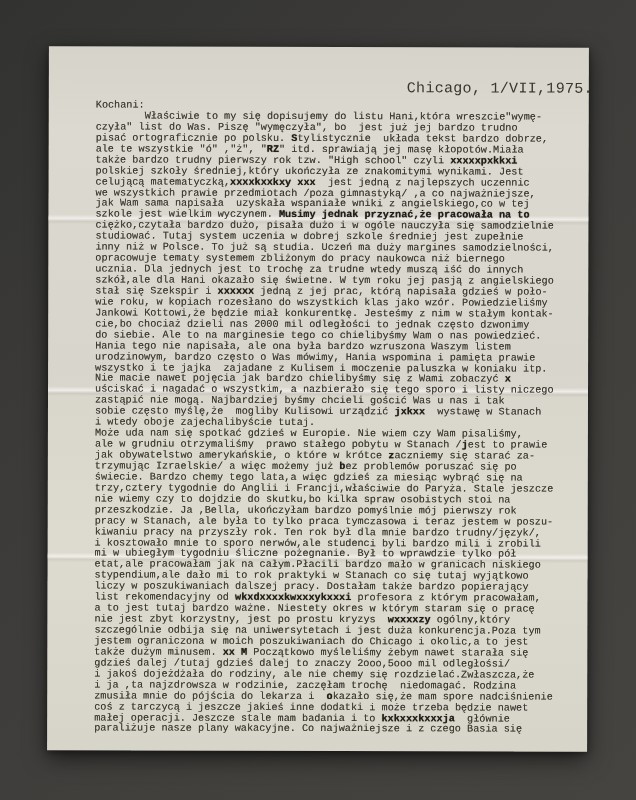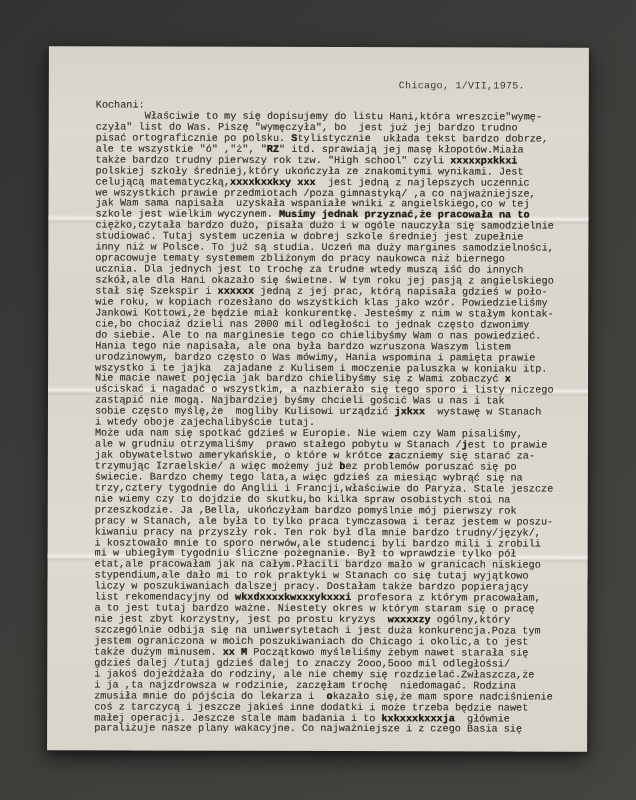--- a/index.html
+++ b/index.html
@@ -21,22 +21,22 @@
   }
   .crease{
     position:absolute;left:0;width:100%;height:10px;
     background:linear-gradient(180deg,rgba(255,255,255,0) 0%,rgba(255,255,255,.55) 40%,rgba(110,105,90,.10) 70%,rgba(255,255,255,0) 100%);
     pointer-events:none;
   }
   .crease.c1{top:168px;}
   .crease.c2{top:340px;}
   .crease.c3{top:506px;}
   .dateline{
-    position:absolute;left:350px;top:33px;
-    font-size:10px;color:#3a362f;
+    position:absolute;left:358px;top:33px;
+    font-size:15px;color:#3a362f;
     letter-spacing:.3px;white-space:pre;
   }
   .letter-body{
     position:absolute;left:47px;top:54px;width:484px;
     font-size:10.2px;line-height:10.95px;
     color:#3a362f;
     white-space:pre;
     text-shadow:0 0 .4px rgba(58,54,47,.55);
   }
   .letter-body .line{height:10.95px;}

